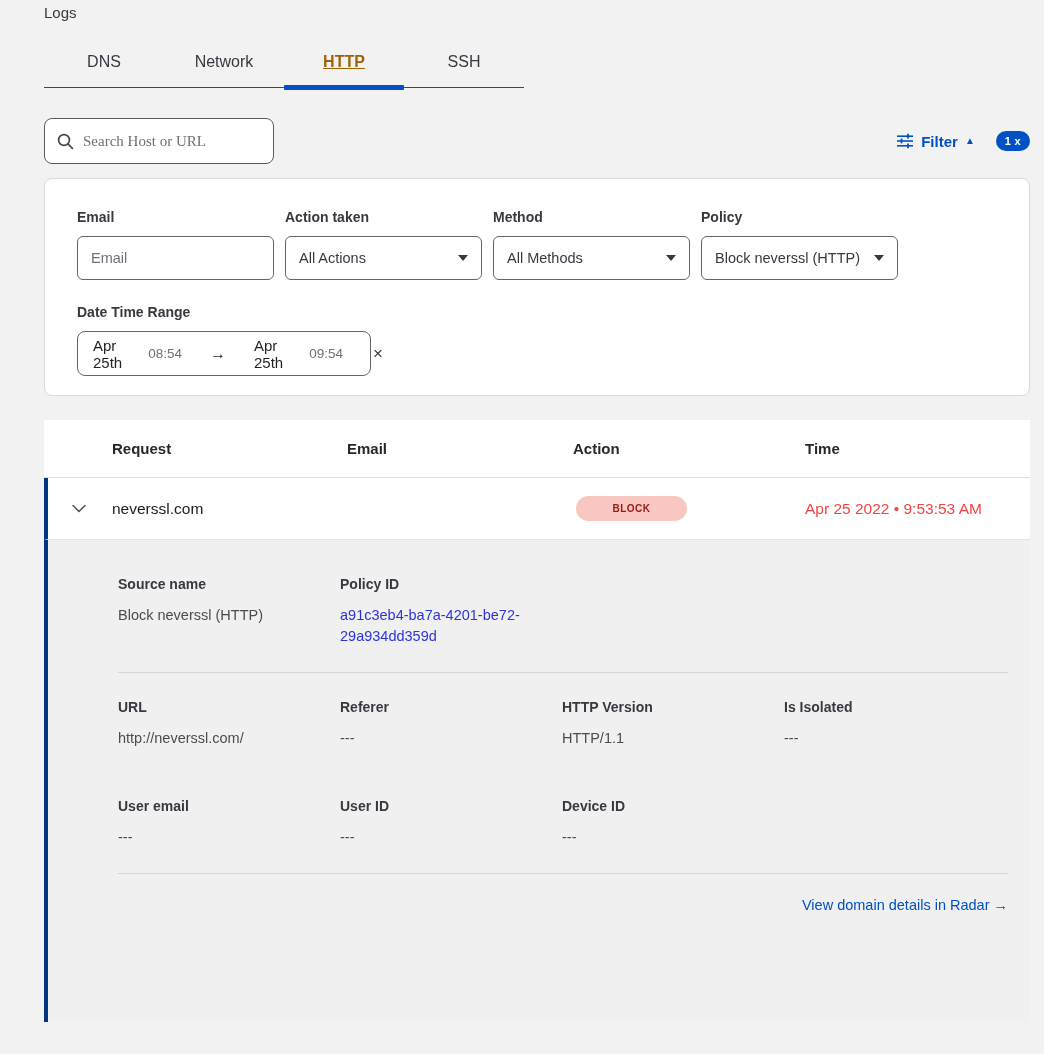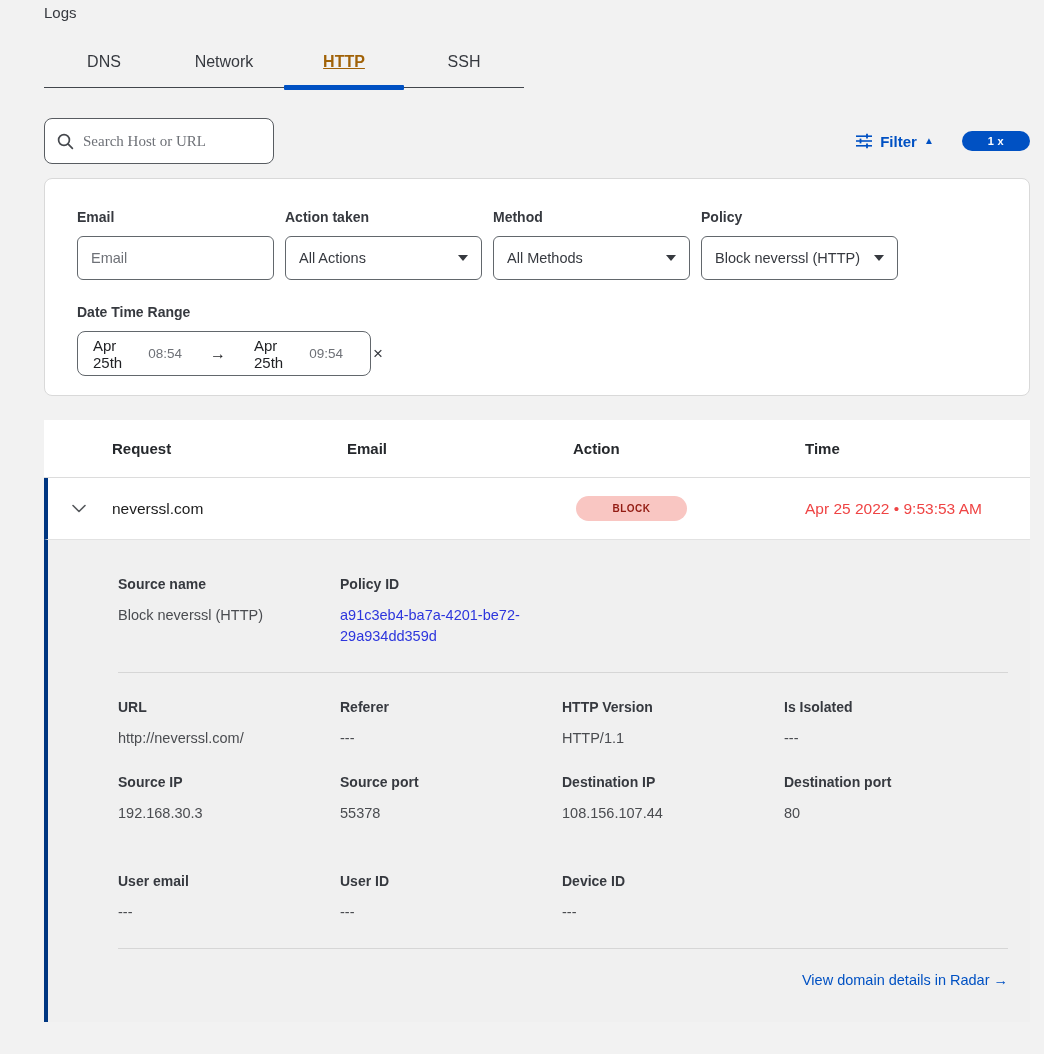--- a/index.html
+++ b/index.html
@@ -22,24 +22,24 @@
   .tab { flex: 0 0 120px; text-align: center; padding: 12px 0 16px; font-size: 16px; color: #36393f; cursor: pointer; }
   .tab.active { color: #a16207; font-weight: 700; text-decoration: underline; }
   .tab-indicator { position: absolute; bottom: -3px; left: 240px; width: 120px; height: 5px; background: #0051c3; border-radius: 1px; }
 
   
   .toolbar { margin: 30px 0 0 44px; width: 986px; display: flex; justify-content: space-between; align-items: center; }
   .search-box { width: 230px; height: 46px; background: #fff; border: 1px solid #585c61; border-radius: 8px; display: flex; align-items: center; padding: 0 12px; gap: 9px; }
   .search-box svg { flex: 0 0 auto; }
   .search-box input { border: none; outline: none; font-size: 15px; color: #36393f; width: 100%; font-family: Liberation Serif, serif; background: transparent; }
   .search-box input::placeholder { color: #6e7177; }
-  .filter-controls { display: flex; align-items: center; gap: 28px; }
+  .filter-controls { display: flex; align-items: center; gap: 5px; }
   .filter-btn { background: none; border: none; color: #0051c3; font-weight: 700; font-size: 15px; display: flex; align-items: center; gap: 7px; cursor: pointer; font-family: "Liberation Sans", sans-serif; }
   .caret-up-glyph { font-size: 10px; line-height: 1; }
-  .filter-badge { background: #0051c3; color: #fff; font-size: 11px; font-weight: 700; padding: 4px 26px; border-radius: 11px; letter-spacing: 0.3px; }
+  .filter-badge { background: #0051c3; color: #fff; font-size: 11px; font-weight: 700; padding: 4px 9px; border-radius: 11px; letter-spacing: 0.3px; margin-left: 16px; }
 
   
   .filter-panel { margin: 14px 0 0 44px; width: 986px; height: 218px; background: #fff; border: 1px solid #d9d9d9; border-radius: 8px; padding: 30px 32px; }
   .filter-row { display: flex; gap: 11px; }
   .f-field { width: 197px; }
   .f-label { font-size: 14px; font-weight: 700; color: #36393f; margin-bottom: 11px; }
   .f-box { height: 44px; border: 1px solid #62676c; border-radius: 6px; background: #fff; display: flex; align-items: center; justify-content: space-between; padding: 0 13px; font-size: 14.5px; color: #36393f; cursor: pointer; }
   .f-box input { border: none; outline: none; width: 100%; font-size: 14.5px; color: #36393f; font-family: "Liberation Sans", sans-serif; }
   .f-box input::placeholder { color: #6e7177; }
   .caret-down { width: 0; height: 0; border-left: 5px solid transparent; border-right: 5px solid transparent; border-top: 6px solid #36393f; flex: 0 0 auto; margin-left: 8px; }
@@ -213,38 +213,20 @@
         <div>
           <div class="d-label">HTTP Version</div>
           <div class="d-value">HTTP/1.1</div>
         </div>
         <div>
           <div class="d-label">Is Isolated</div>
           <div class="d-value">---</div>
         </div>
       </div>
 
-      <div class="detail-grid sec-source">
-        <div>
-          <div class="d-label">Source IP</div>
-          <div class="d-value">192.168.30.3</div>
-        </div>
-        <div>
-          <div class="d-label">Source port</div>
-          <div class="d-value">55378</div>
-        </div>
-        <div>
-          <div class="d-label">Destination IP</div>
-          <div class="d-value">108.156.107.44</div>
-        </div>
-        <div>
-          <div class="d-label">Destination port</div>
-          <div class="d-value">80</div>
-        </div>
-      </div>
 
       <div class="detail-grid sec-user">
         <div>
           <div class="d-label">User email</div>
           <div class="d-value">---</div>
         </div>
         <div>
           <div class="d-label">User ID</div>
           <div class="d-value">---</div>
         </div>

